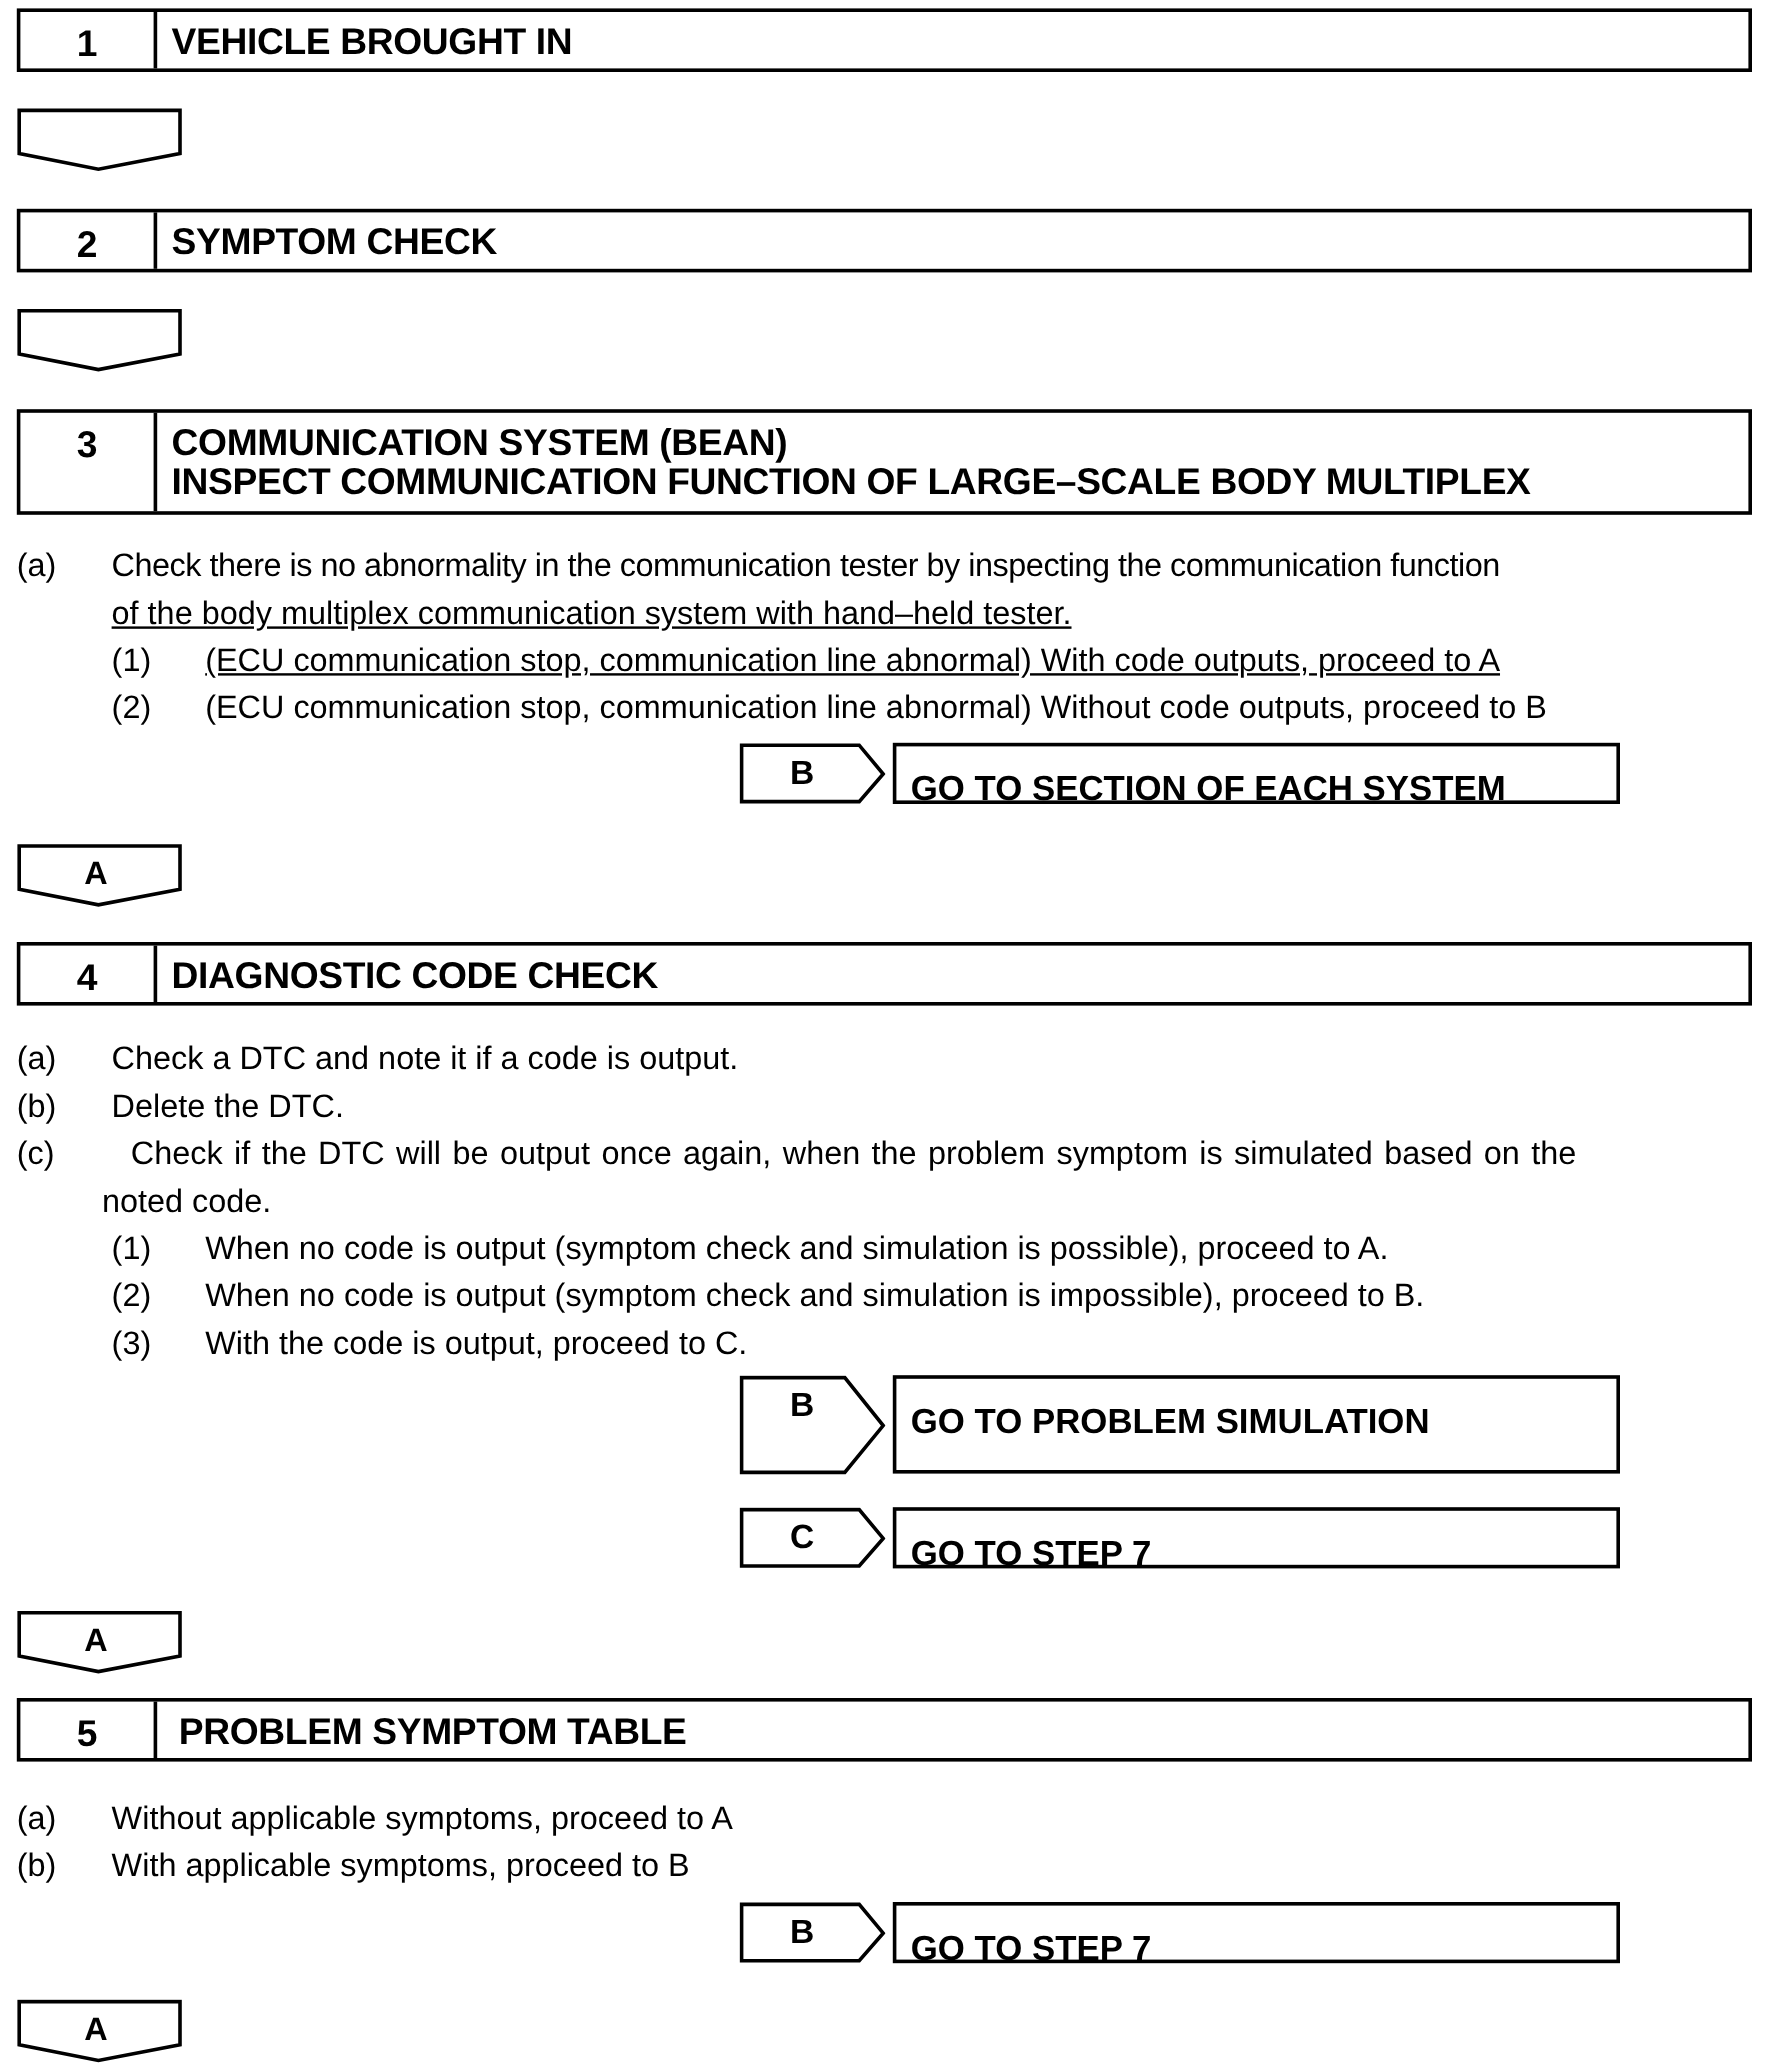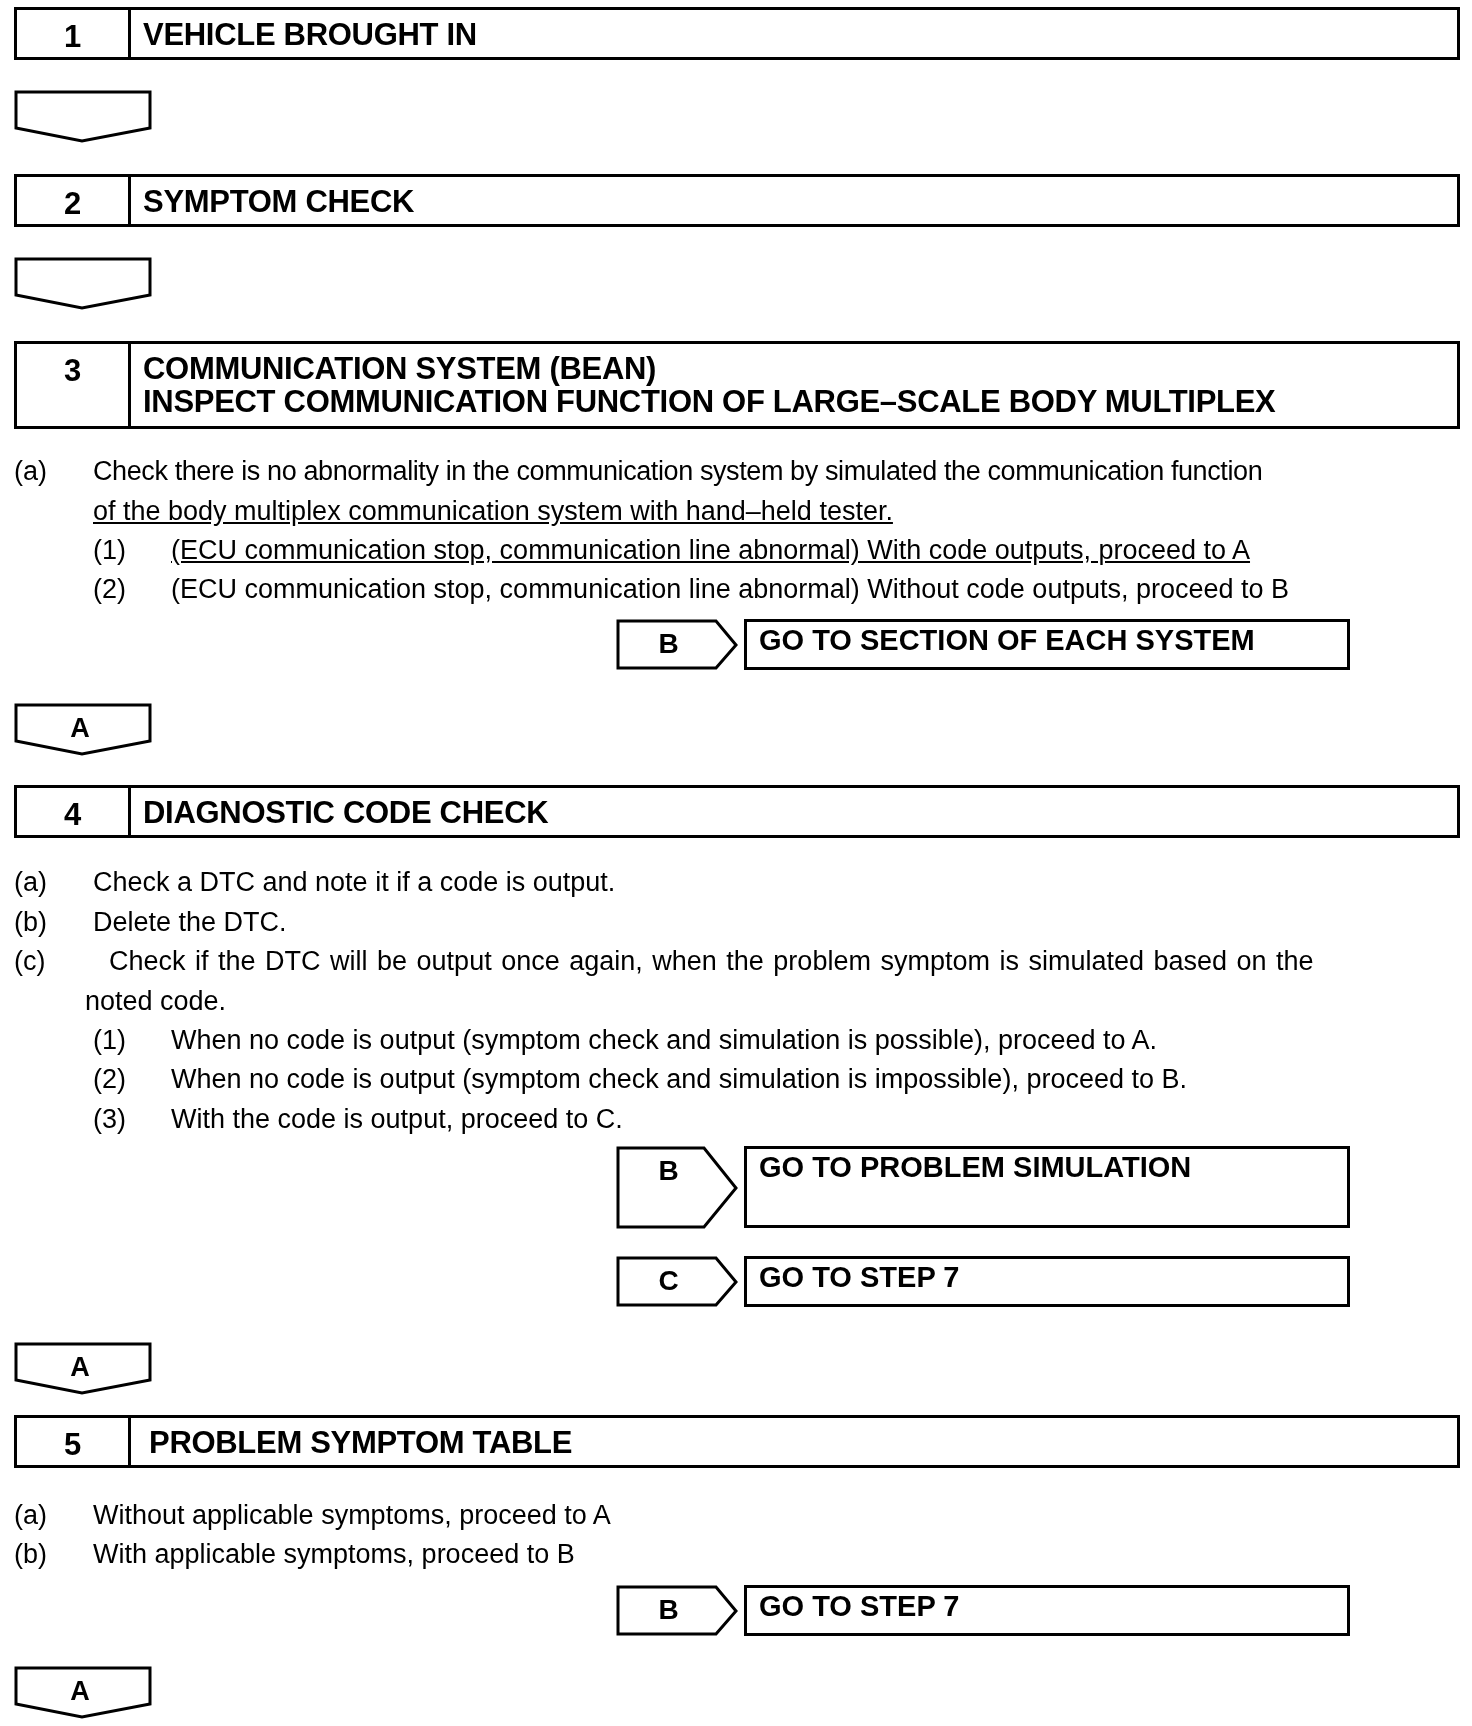--- a/index.html
+++ b/index.html
@@ -27,21 +27,21 @@
   }
   .text { position: absolute; font-size: 27px; line-height: 39px; white-space: nowrap; }
   .branch { position: absolute; left: 616px; }
   .branch svg { position: absolute; left: 0; top: 0; }
   .branch .blbl {
     position: absolute; left: 0; width: 105px; text-align: center;
     font-weight: bold; font-size: 28px; top: 9px;
   }
   .branch .dest {
     position: absolute; left: 128px; width: 606px; border: 3px solid #000;
-    box-sizing: border-box; font-weight: bold; font-size: 29px; padding: 2px 0 0 12px;
+    box-sizing: border-box; font-weight: bold; font-size: 29px; padding: 20px 0 0 12px;
   }
 </style>
 </head>
 <body>
 
 <div class="step" style="top:7px;height:53px;">
   <div class="num">1</div>
   <div class="title">VEHICLE BROUGHT IN</div>
 </div>
 
@@ -67,21 +67,21 @@
 <div class="step" style="top:341px;height:88px;">
   <div class="num">3</div>
   <div class="title">
     <div>COMMUNICATION SYSTEM (BEAN)</div>
     <div>INSPECT COMMUNICATION FUNCTION OF LARGE–SCALE BODY MULTIPLEX</div>
   </div>
 </div>
 
 <div>
   <span class="text" style="left:14px;top:452px;">(a)</span>
-  <span class="text" style="left:93px;top:452px;letter-spacing:-0.4px;">Check there is no abnormality in the communication system by simulated the communication function</span>
+  <span class="text" style="left:93px;top:452px;letter-spacing:-0.4px;">Check there is no abnormality in the communication tester by inspecting the communication function</span>
   <span class="text" style="left:93px;top:492px;text-decoration:underline;">of the body multiplex communication system with hand–held tester.</span>
   <span class="text" style="left:93px;top:531px;">(1)</span>
   <span class="text" style="left:171px;top:531px;text-decoration:underline;">(ECU communication stop, communication line abnormal) With code outputs, proceed to A</span>
   <span class="text" style="left:93px;top:570px;">(2)</span>
   <span class="text" style="left:171px;top:570px;">(ECU communication stop, communication line abnormal) Without code outputs, proceed to B</span>
 </div>
 
 <div class="branch" style="top:619px;height:52px;">
   <svg width="122" height="52">
       <polygon points="2,2 100,2 120,26 100,49 2,49" fill="#fff" stroke="#000" stroke-width="3"></polygon>

